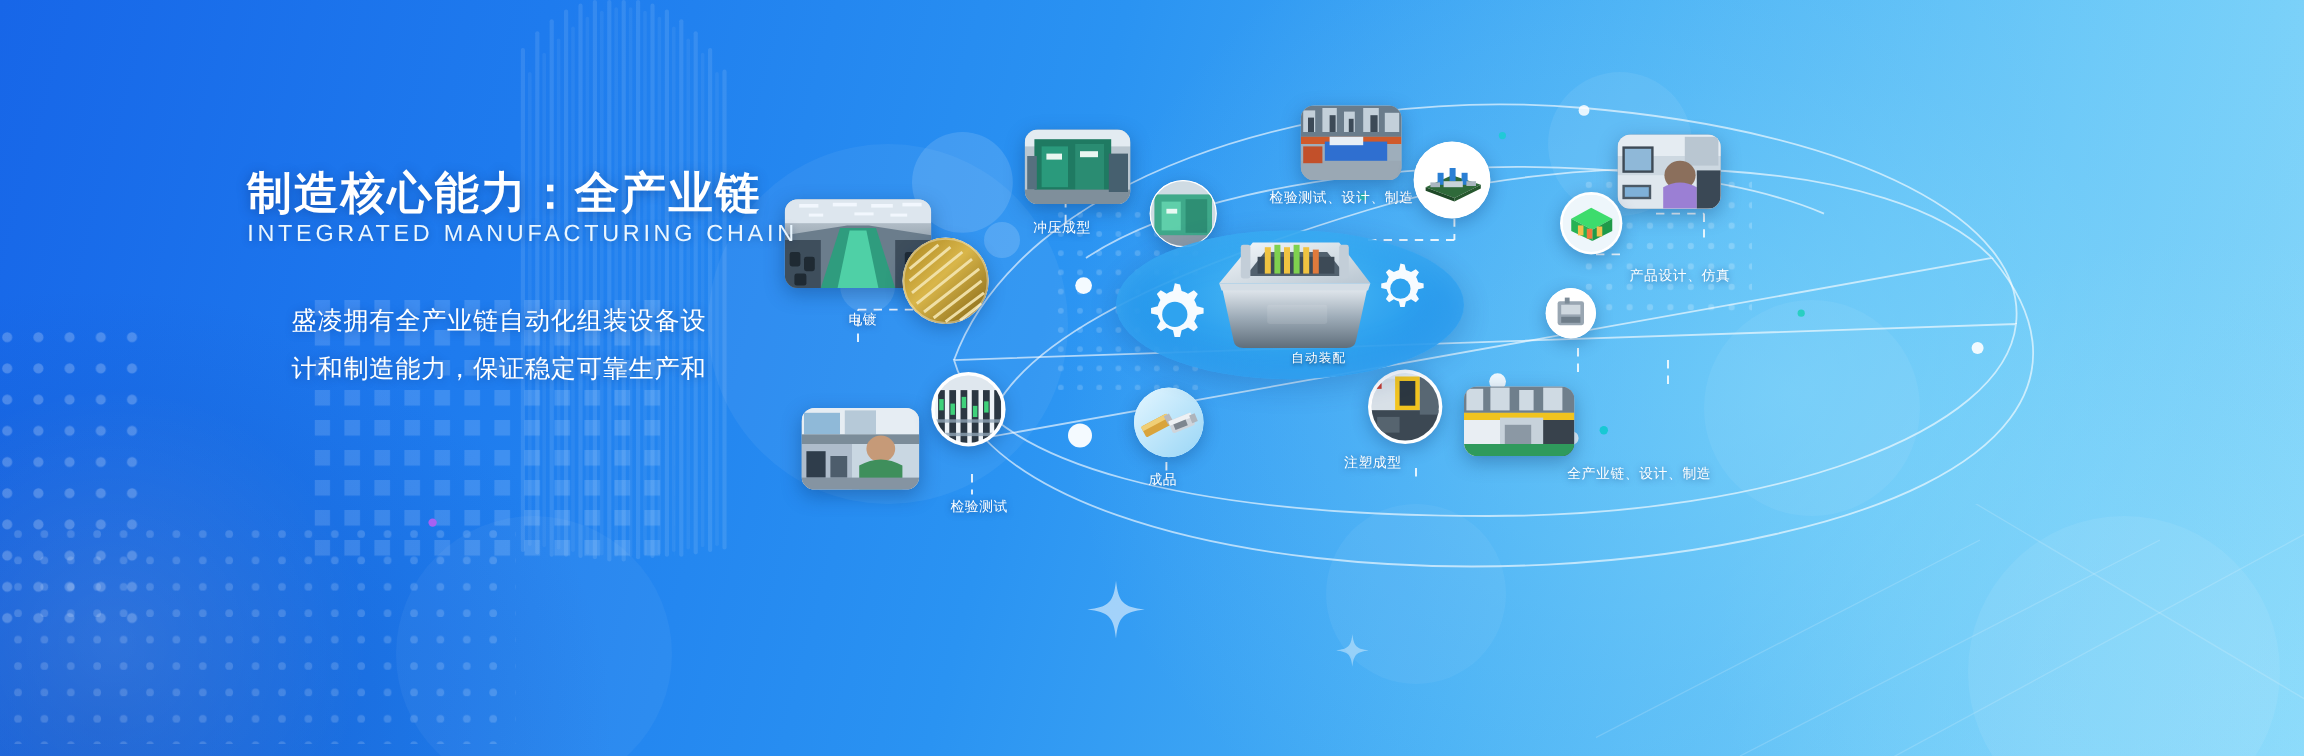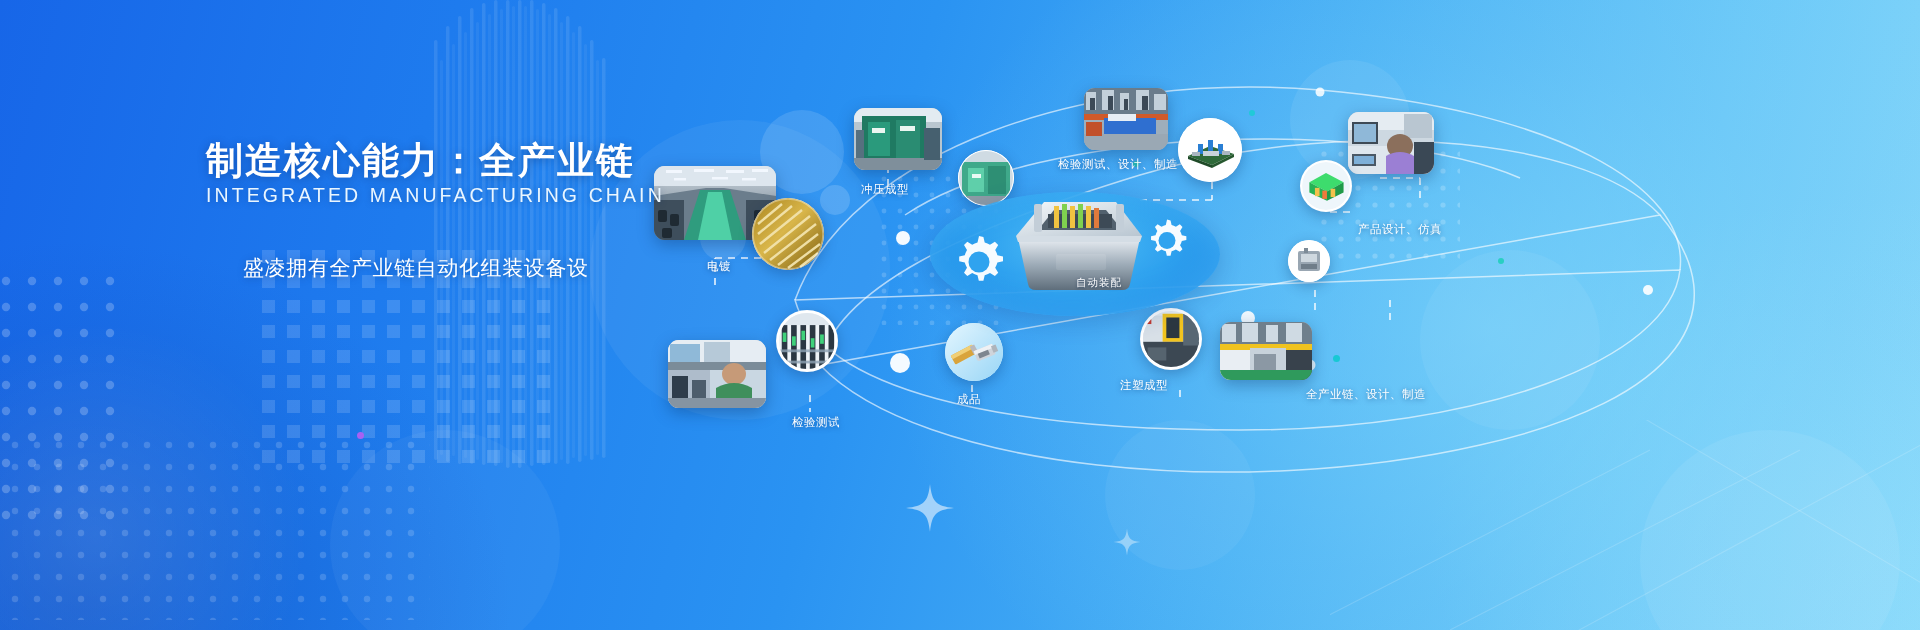--- a/index.html
+++ b/index.html
@@ -64,21 +64,21 @@
   
   .stage { position:absolute; }
   .stage-ellipse {
     position:absolute; inset:0; border-radius:50%;
     background:radial-gradient(ellipse at 50% 42%, #4fc0f7 0%, #2ea2ef 45%, #1b8ae8 78%, #1780e3 100%);
     box-shadow:0 0 34px rgba(110,215,255,.42) inset, 0 6px 26px rgba(8,55,125,.26);
     opacity:.92;
   }
   .center-label {
     position:absolute; color:#ffffff; font-size:10.5px; letter-spacing:1px;
-    white-space:nowrap; text-shadow:0 1px 3px rgba(10,40,80,.7);
+    white-space:nowrap; text-shadow:0 1px 3px rgba(10,40,80,.7);margin-top:16px;
   }
   .tinydot { position:absolute; border-radius:50%; }
 </style>
 </head>
 <body>
 
 <div class="banner">
 
   <div>
     <div class="soft-circle" style="left:-120px;top:320px;width:430px;height:430px;background:radial-gradient(circle,rgba(255,255,255,.10) 0%,rgba(255,255,255,0) 70%);"></div>
@@ -195,20 +195,21 @@
     <div class="tinydot" style="left:1133px;top:161px;width:6px;height:6px;background:#2bc6bd;"></div>
     <div class="tinydot" style="left:1333px;top:355px;width:7px;height:7px;background:#18c8d4;"></div>
     <div class="tinydot" style="left:1498px;top:258px;width:6px;height:6px;background:#29cfc2;"></div>
   </div>
 
   <div class="copy">
     <div class="headline">制造核心能力：全产业链</div>
     <div class="subhead">INTEGRATED MANUFACTURING CHAIN</div>
     <div class="body-copy">
       <div class="body-line">盛凌拥有全产业链自动化组装设备设</div>
+      <div class="body-line">计和制造能力，保证稳定可靠生产和</div>
     </div>
   </div>
 
   <div class="diagram">
 
     <svg class="orbits" viewBox="0 0 1300 630">
       <g fill="none" stroke="rgba(255,255,255,.62)" stroke-width="1.5">
         <path d="M 175 300 C 230 150 470 70 700 90 C 930 110 1070 185 1060 270"></path>
         <path d="M 1060 270 C 1050 360 860 430 620 430 C 380 430 200 390 175 300 Z"></path>
         <path d="M 200 365 C 300 470 620 500 860 445 C 1060 400 1120 310 1040 215"></path>

